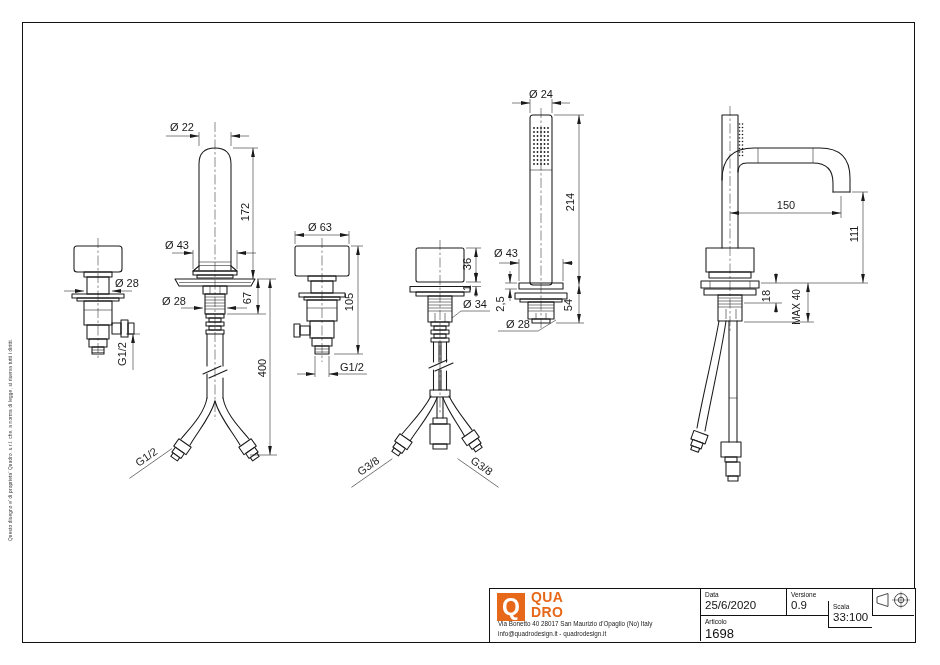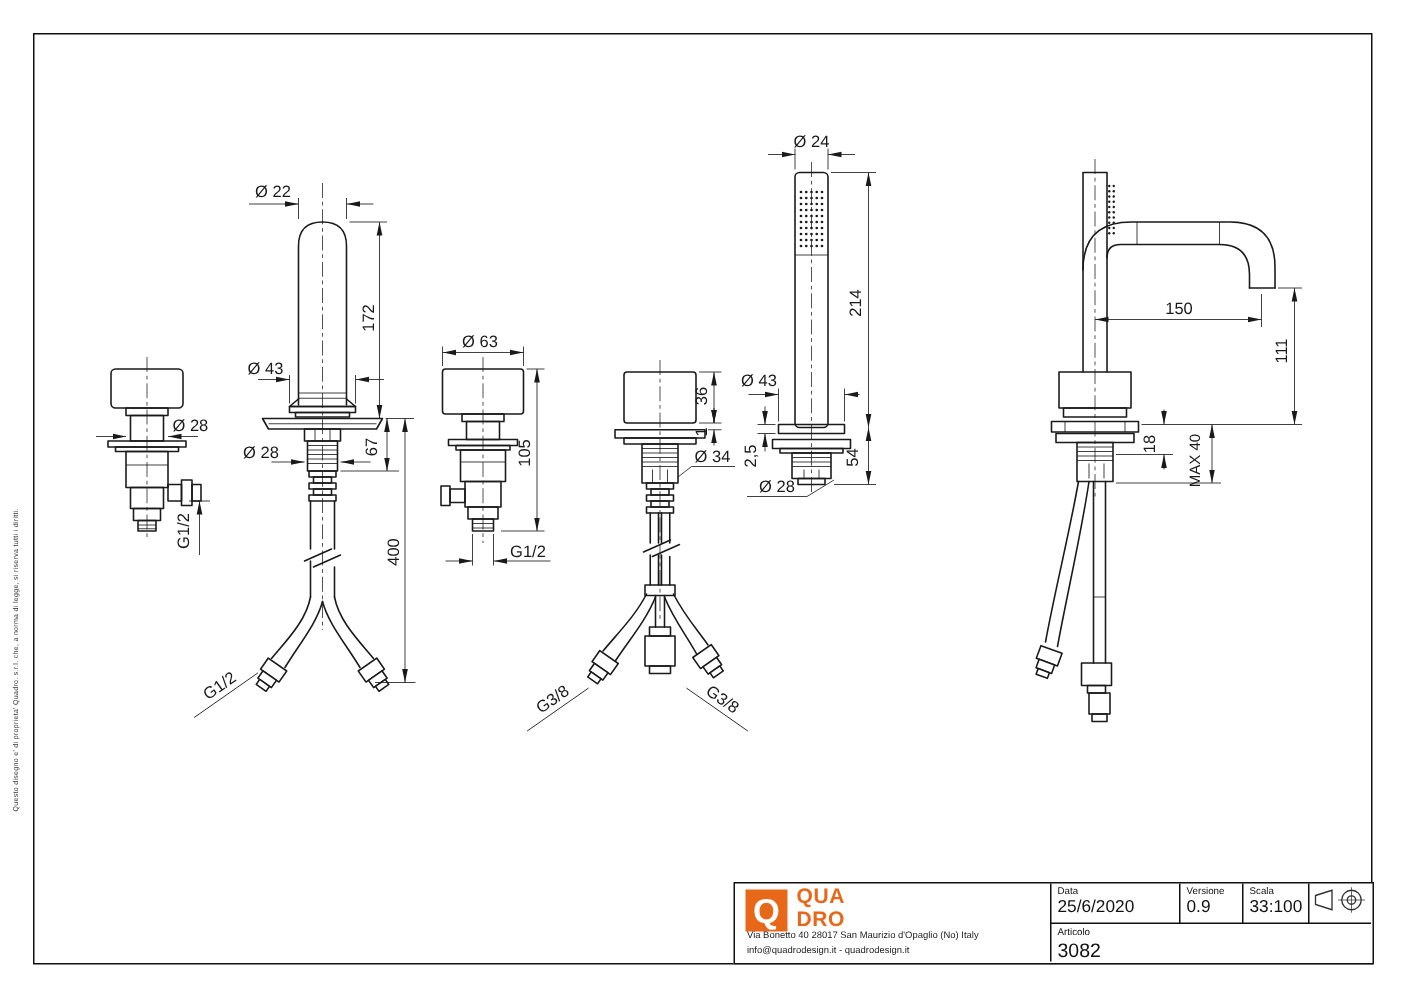--- a/index.html
+++ b/index.html
@@ -18,21 +18,21 @@
   .dt{font-family:"Liberation Sans",sans-serif;font-size:11px;fill:#1a1a1a;}
   .dts{font-family:"Liberation Sans",sans-serif;font-size:10px;fill:#1a1a1a;}
   .dot{fill:#1a1a1a;}
   
   .tb{position:absolute;left:489px;top:588px;width:427px;height:55px;
       border:1.5px solid #111;box-sizing:border-box;background:#fff;}
   .tb .c{position:absolute;box-sizing:border-box;}
   .c-logo{left:0;top:0;width:210px;height:52px;}
   .c-data{left:210px;top:0;width:86px;height:27px;border-left:1.2px solid #111;border-bottom:1.2px solid #111;}
   .c-vers{left:296px;top:0;width:42px;height:27px;border-left:1.2px solid #111;border-bottom:1.2px solid #111;}
-  .c-scala{left:338px;top:0;width:44px;height:27px;border-left:1.2px solid #111;border-bottom:1.2px solid #111;}
+  .c-scala{left:338px;top:12px;width:44px;height:27px;border-left:1.2px solid #111;border-bottom:1.2px solid #111;}
   .c-sym{left:382px;top:0;width:42px;height:27px;border-left:1.2px solid #111;border-bottom:1.2px solid #111;}
   .c-art{left:210px;top:27px;width:214px;height:25px;border-left:1.2px solid #111;}
   .tb .lab{font-size:6.5px;color:#111;padding:2px 0 0 4px;}
   .tb .val{font-size:11.5px;color:#111;padding:1px 0 0 4px;}
   .tb .val.big{font-size:13px;}
   .lg-sq{position:absolute;left:7px;top:4px;width:28px;height:28px;background:#e8681a;
          color:#fff;font-weight:bold;font-size:23px;text-align:center;line-height:28px;}
   .lg-tx{position:absolute;left:41px;top:1px;color:#e8681a;font-weight:bold;
          font-size:14px;line-height:1.08;letter-spacing:.4px;}
   .addr{position:absolute;left:8px;top:30px;font-size:6.3px;line-height:1.55;color:#222;}
@@ -431,16 +431,16 @@
       <svg width="40" height="25" viewBox="0 0 40 25">
         <path d="M4,8 L15,4.5 L15,17.5 L4,14 Z" stroke="#333" stroke-width=".9" fill="none"></path>
         <circle cx="28" cy="11" r="6.5" stroke="#333" stroke-width=".9" fill="none"></circle>
         <circle cx="28" cy="11" r="2.8" stroke="#333" stroke-width=".9" fill="none"></circle>
         <line x1="19" y1="11" x2="37" y2="11" stroke="#333" stroke-width=".5"></line>
         <line x1="28" y1="2.5" x2="28" y2="19.5" stroke="#333" stroke-width=".5"></line>
       </svg>
     </div>
     <div class="c c-art">
       <div class="lab">Articolo</div>
-      <div class="val big">3082</div>
+      <div class="val big">1698</div>
     </div>
   </div>
 </div>
 
 </body></html>

